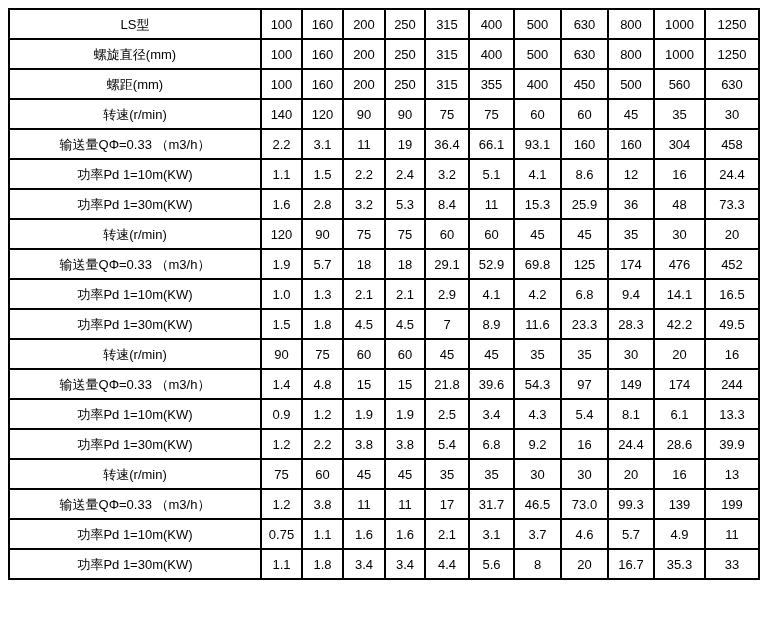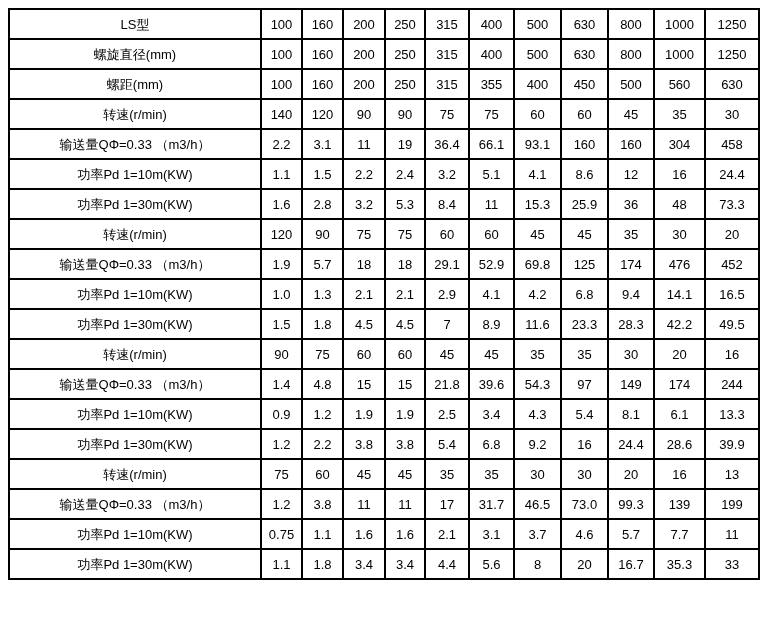--- a/index.html
+++ b/index.html
@@ -298,21 +298,21 @@
           <td class="label-cell">功率Pd 1=10m(KW)</td>
           <td class="value-cell">0.75</td>
           <td class="value-cell">1.1</td>
           <td class="value-cell">1.6</td>
           <td class="value-cell">1.6</td>
           <td class="value-cell">2.1</td>
           <td class="value-cell">3.1</td>
           <td class="value-cell">3.7</td>
           <td class="value-cell">4.6</td>
           <td class="value-cell">5.7</td>
-          <td class="value-cell">7.7</td>
+          <td class="value-cell">4.9</td>
           <td class="value-cell">11</td>
         </tr>
         <tr>
           <td class="label-cell">功率Pd 1=30m(KW)</td>
           <td class="value-cell">1.1</td>
           <td class="value-cell">1.8</td>
           <td class="value-cell">3.4</td>
           <td class="value-cell">3.4</td>
           <td class="value-cell">4.4</td>
           <td class="value-cell">5.6</td>

